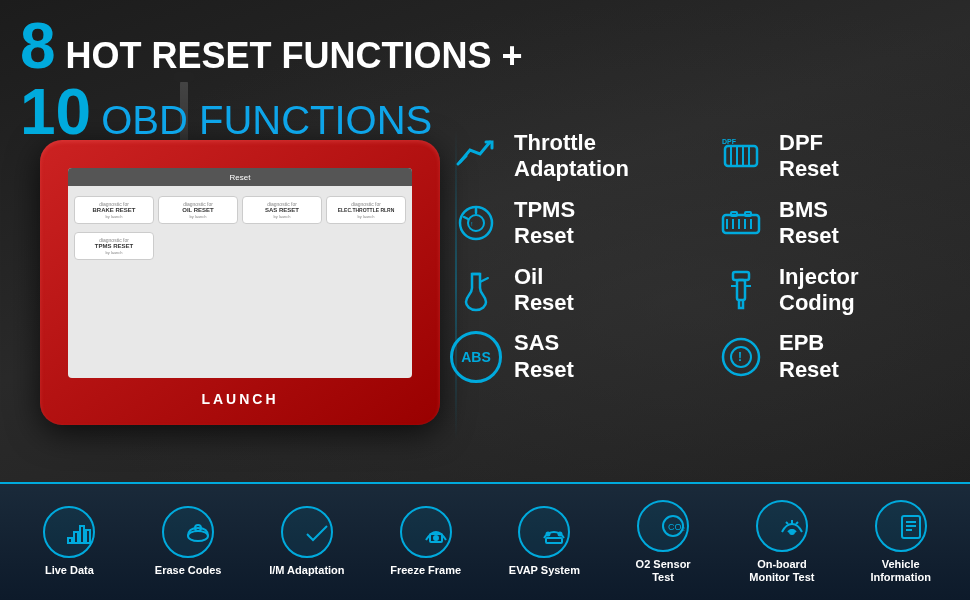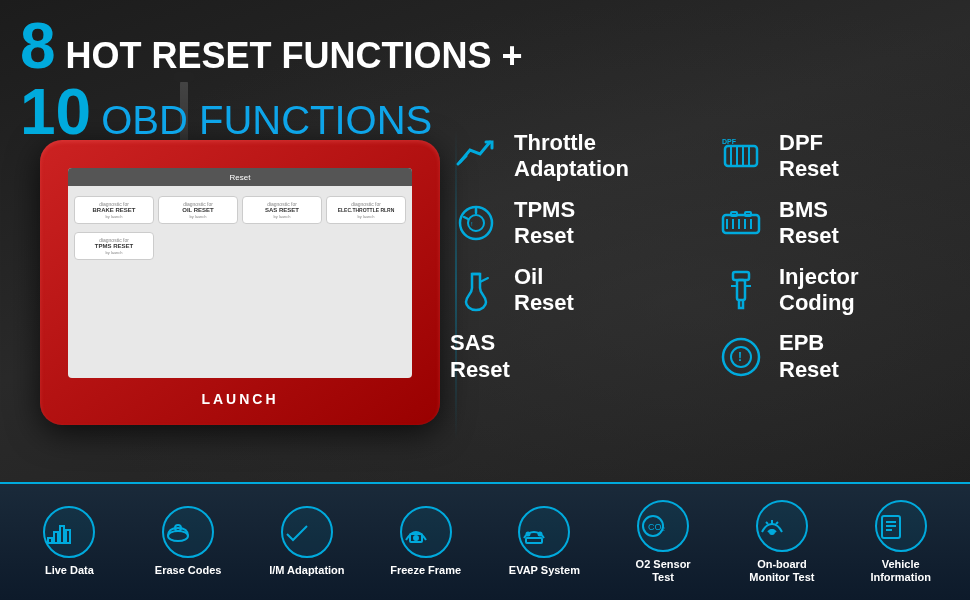--- a/index.html
+++ b/index.html
@@ -266,21 +266,21 @@
       flex: 1;
     }
 
     .bottom-icon {
       width: 52px;
       height: 52px;
       border: 2px solid #00aadd;
       border-radius: 50%;
       display: flex;
       align-items: center;
-      justify-content: flex-start;
+      justify-content: flex-end;
       color: #00aadd;
       font-size: 22px;
       background: rgba(0,150,200,0.1);
     }
 
     .bottom-label {
       color: #ffffff;
       font-size: 11px;
       font-weight: 600;
       text-align: center;
@@ -433,20 +433,21 @@
           <rect x="20" y="14" width="8" height="20" rx="2" stroke="#00aadd" stroke-width="2.5"></rect>
           <path d="M22 34 L22 42 L26 42 L26 34" stroke="#00aadd" stroke-width="2.5"></path>
           <line x1="14" y1="20" x2="20" y2="20" stroke="#00aadd" stroke-width="2"></line>
           <line x1="28" y1="20" x2="34" y2="20" stroke="#00aadd" stroke-width="2"></line>
         </svg>
       </div>
       <span class="feature-text">Injector<br>Coding</span>
     </div>
 
     <div class="feature-item">
+      <div class="feature-icon circle-icon">ABS</div>
       <span class="feature-text">SAS<br>Reset</span>
     </div>
 
     <div class="feature-item">
       <div class="feature-icon">
         <svg viewBox="0 0 48 48" stroke="#00aadd" stroke-width="2.5" fill="none">
           <circle cx="24" cy="24" r="18" stroke="#00aadd" stroke-width="2.5"></circle>
           <circle cx="24" cy="24" r="10" stroke="#00aadd" stroke-width="2"></circle>
           <text x="21" y="28" fill="#00aadd" font-size="12" font-weight="bold" stroke="none">!</text>
         </svg>

